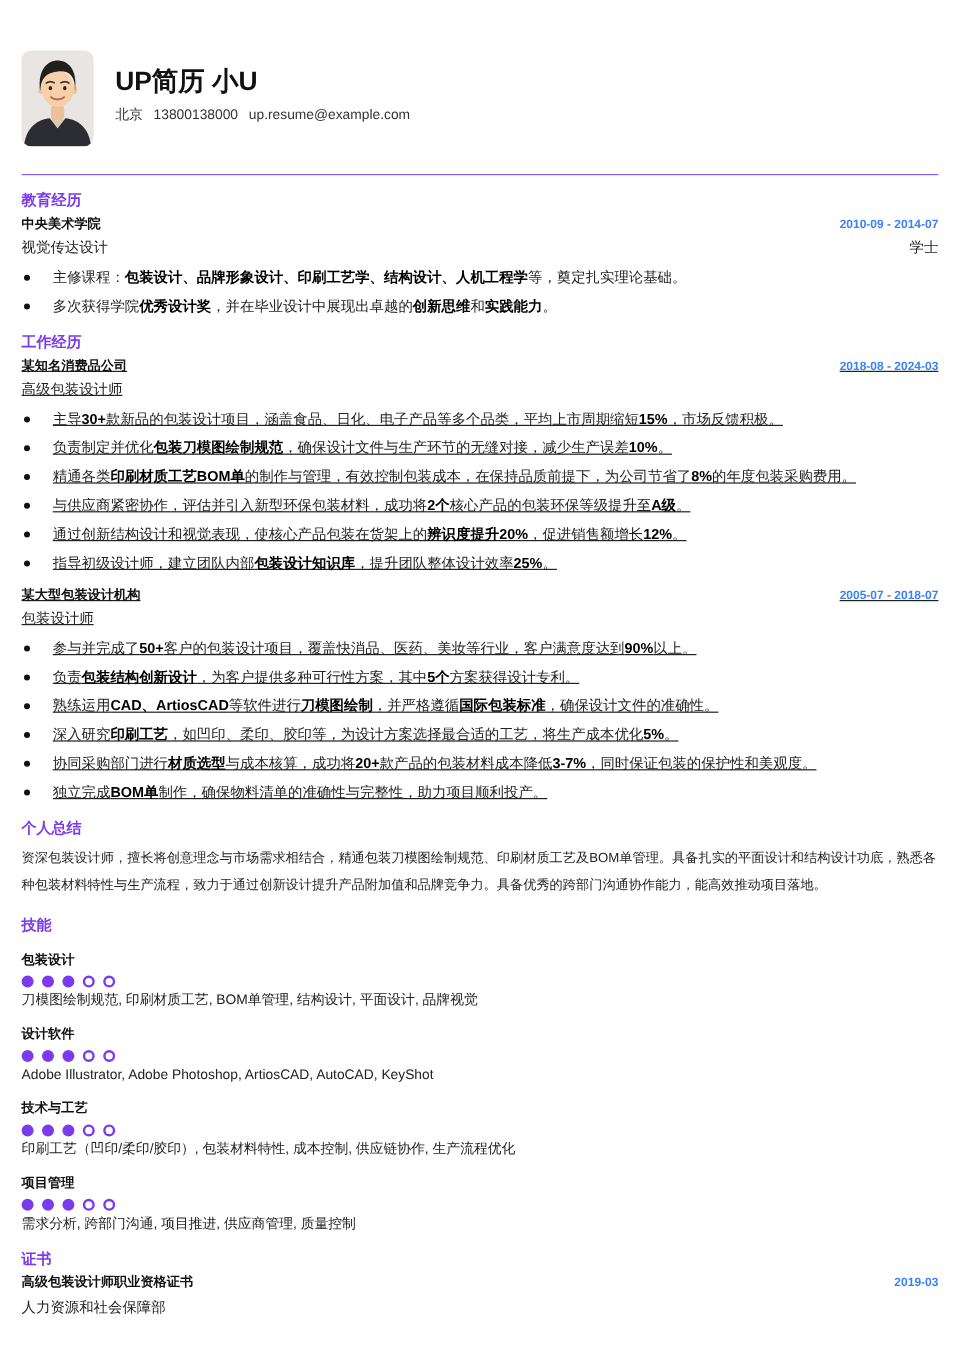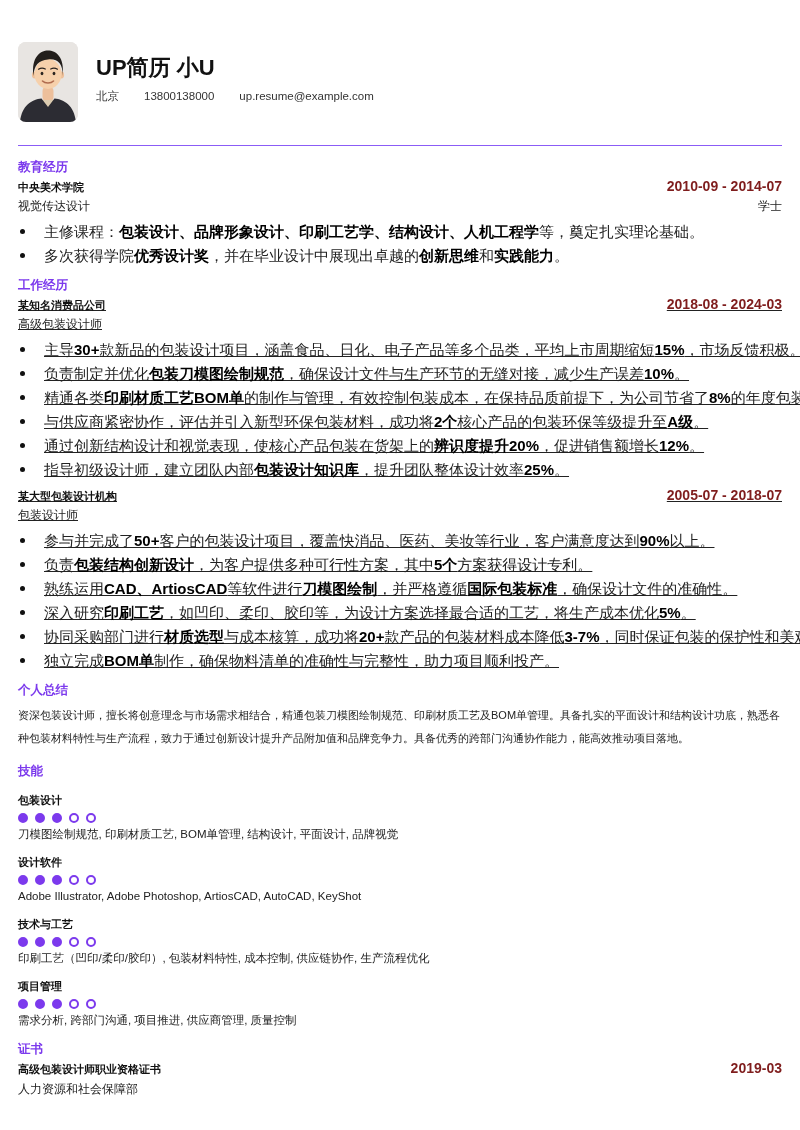--- a/index.html
+++ b/index.html
@@ -11,36 +11,36 @@
     color:var(--text);
   }
   .page { padding:42px 18px 0 18px; }
 
   
   .header { display:flex; align-items:flex-start; gap:18px; }
   .photo { width:60px; height:80px; border-radius:8px; overflow:hidden; flex:0 0 auto; background:#e8e5e2; }
   .photo svg { display:block; width:100%; height:100%; }
   .id { padding-top:14px; }
   h1 { font-size:22px; line-height:24px; font-weight:700; color:#111; }
-  .contact { margin-top:9px; font-size:11.5px; line-height:15px; color:#333; display:flex; gap:25px; }
+  .contact { margin-top:9px; font-size:11.5px; line-height:15px; color:#333; display:flex; gap:9px; }
 
   .divider { border:none; border-top:1px solid var(--divider); margin-top:23px; }
 
   
   section { margin-top:13px; }
   .sec-title { color:var(--accent); font-size:12.5px; font-weight:700; line-height:17px; }
   .rowline { display:flex; justify-content:space-between; align-items:baseline; margin-top:2px; }
   .org { font-size:11px; font-weight:700; color:#111; line-height:18px; white-space:nowrap; }
-  .dates { font-size:14px; font-weight:700; color:#7f1d1d; white-space:nowrap; }
+  .dates { font-size:10px; font-weight:700; color:#3b82f6; white-space:nowrap; }
   .subline { display:flex; justify-content:space-between; font-size:12px; line-height:16px; color:#222; margin-top:2px; }
 
   ul.bullets { list-style:none; margin-top:9px; }
   ul.bullets li {
     position:relative; padding-left:26px; margin-bottom:7px;
-    font-size:15px; line-height:17px; white-space:nowrap; color:#222;
+    font-size:12px; line-height:17px; white-space:nowrap; color:#222;
   }
   ul.bullets li::before {
     content:""; position:absolute; left:2px; top:6px;
     width:5px; height:5px; border-radius:50%; background:#111;
   }
   b { font-weight:700; color:#000; }
 
   .job { margin-top:2px;text-decoration:underline; }
   .job + .job { margin-top:9px; }
 

